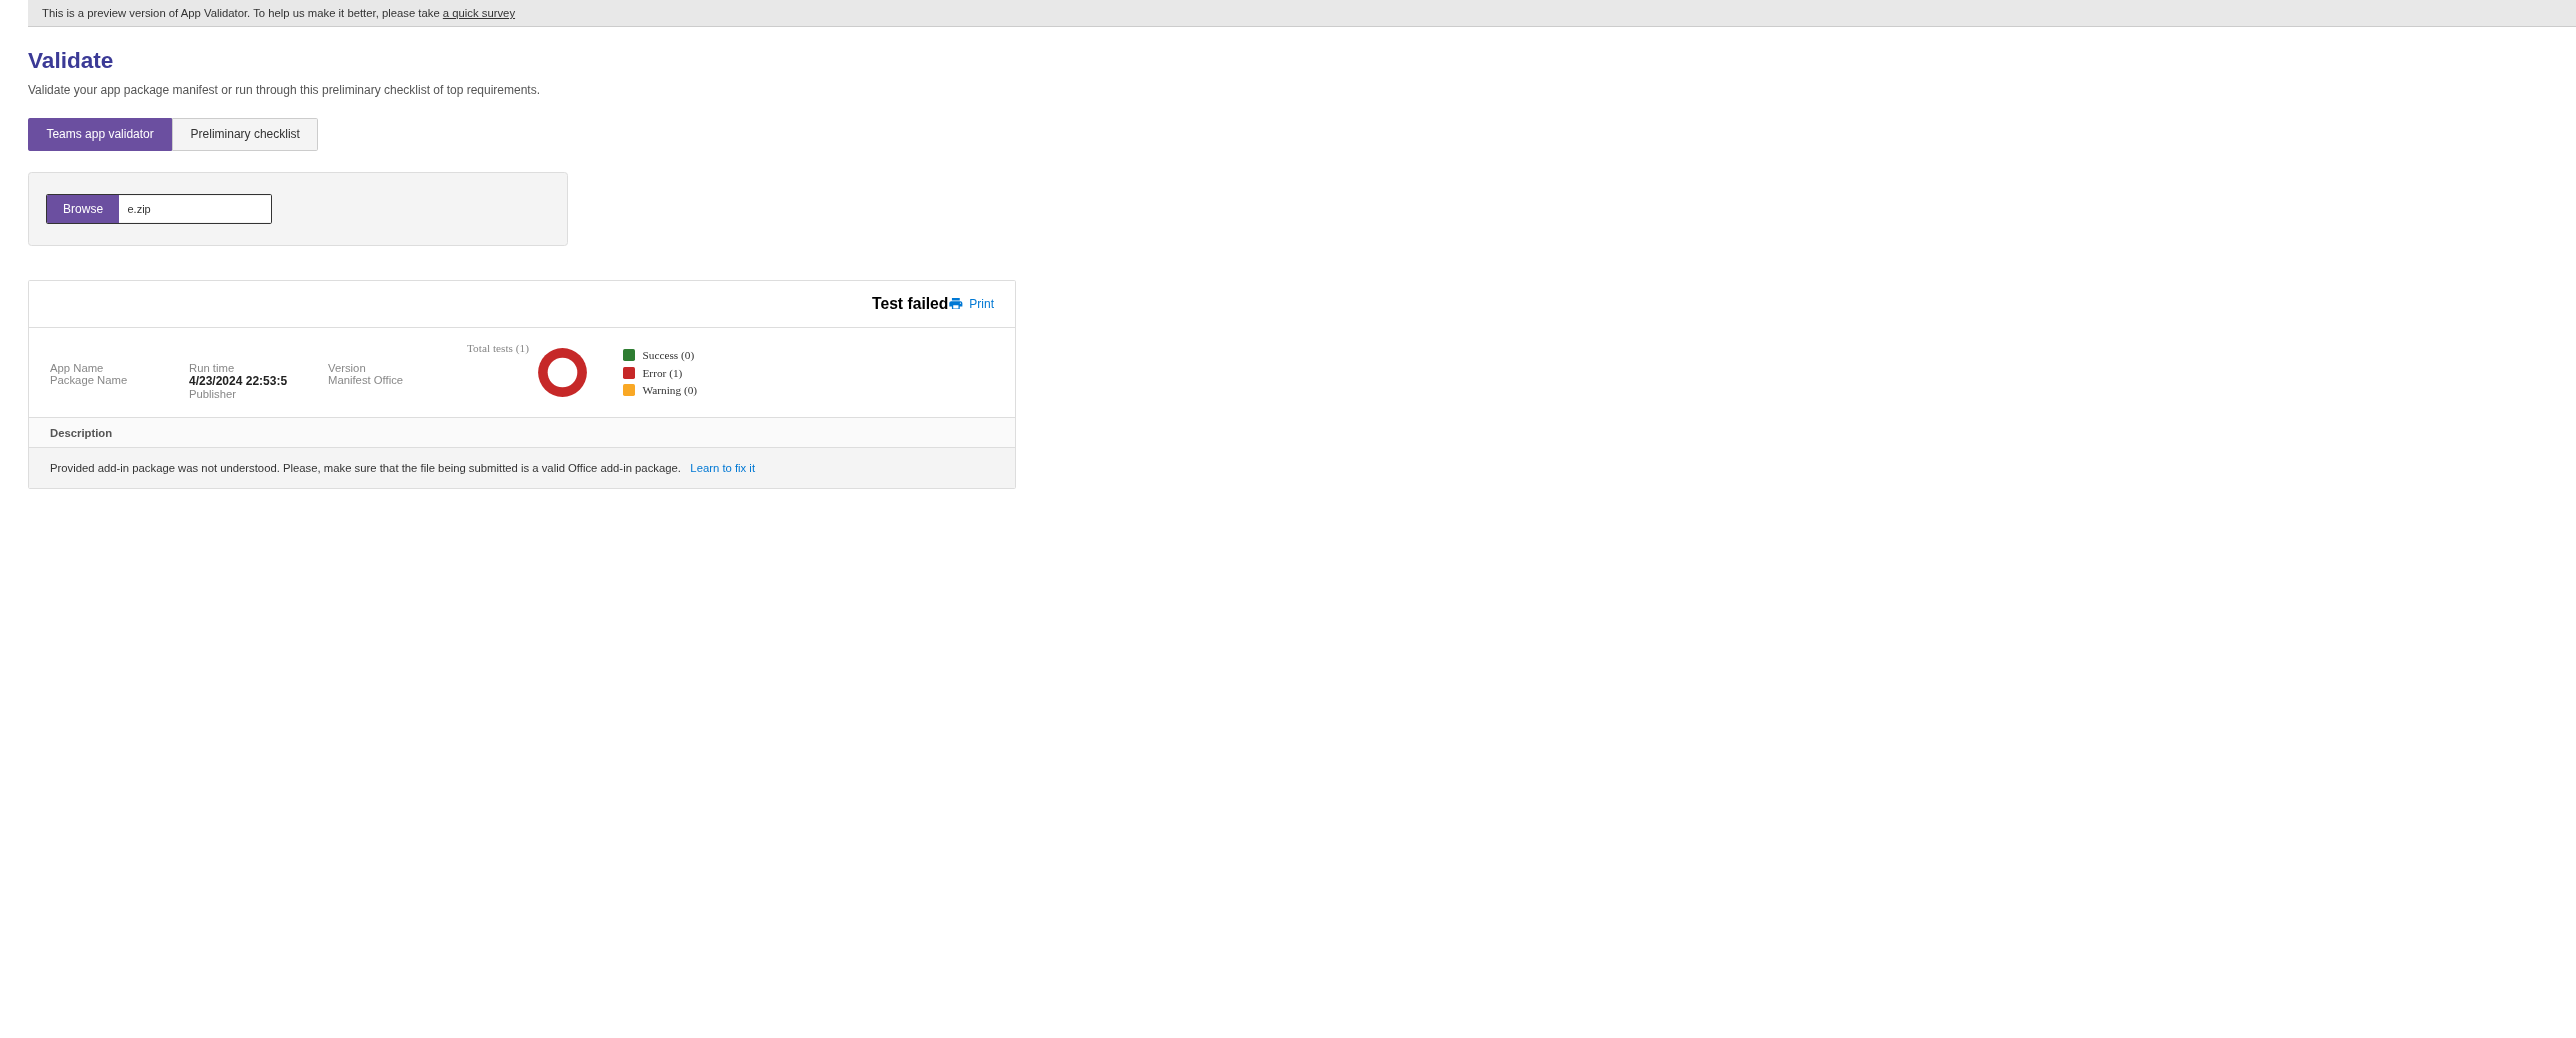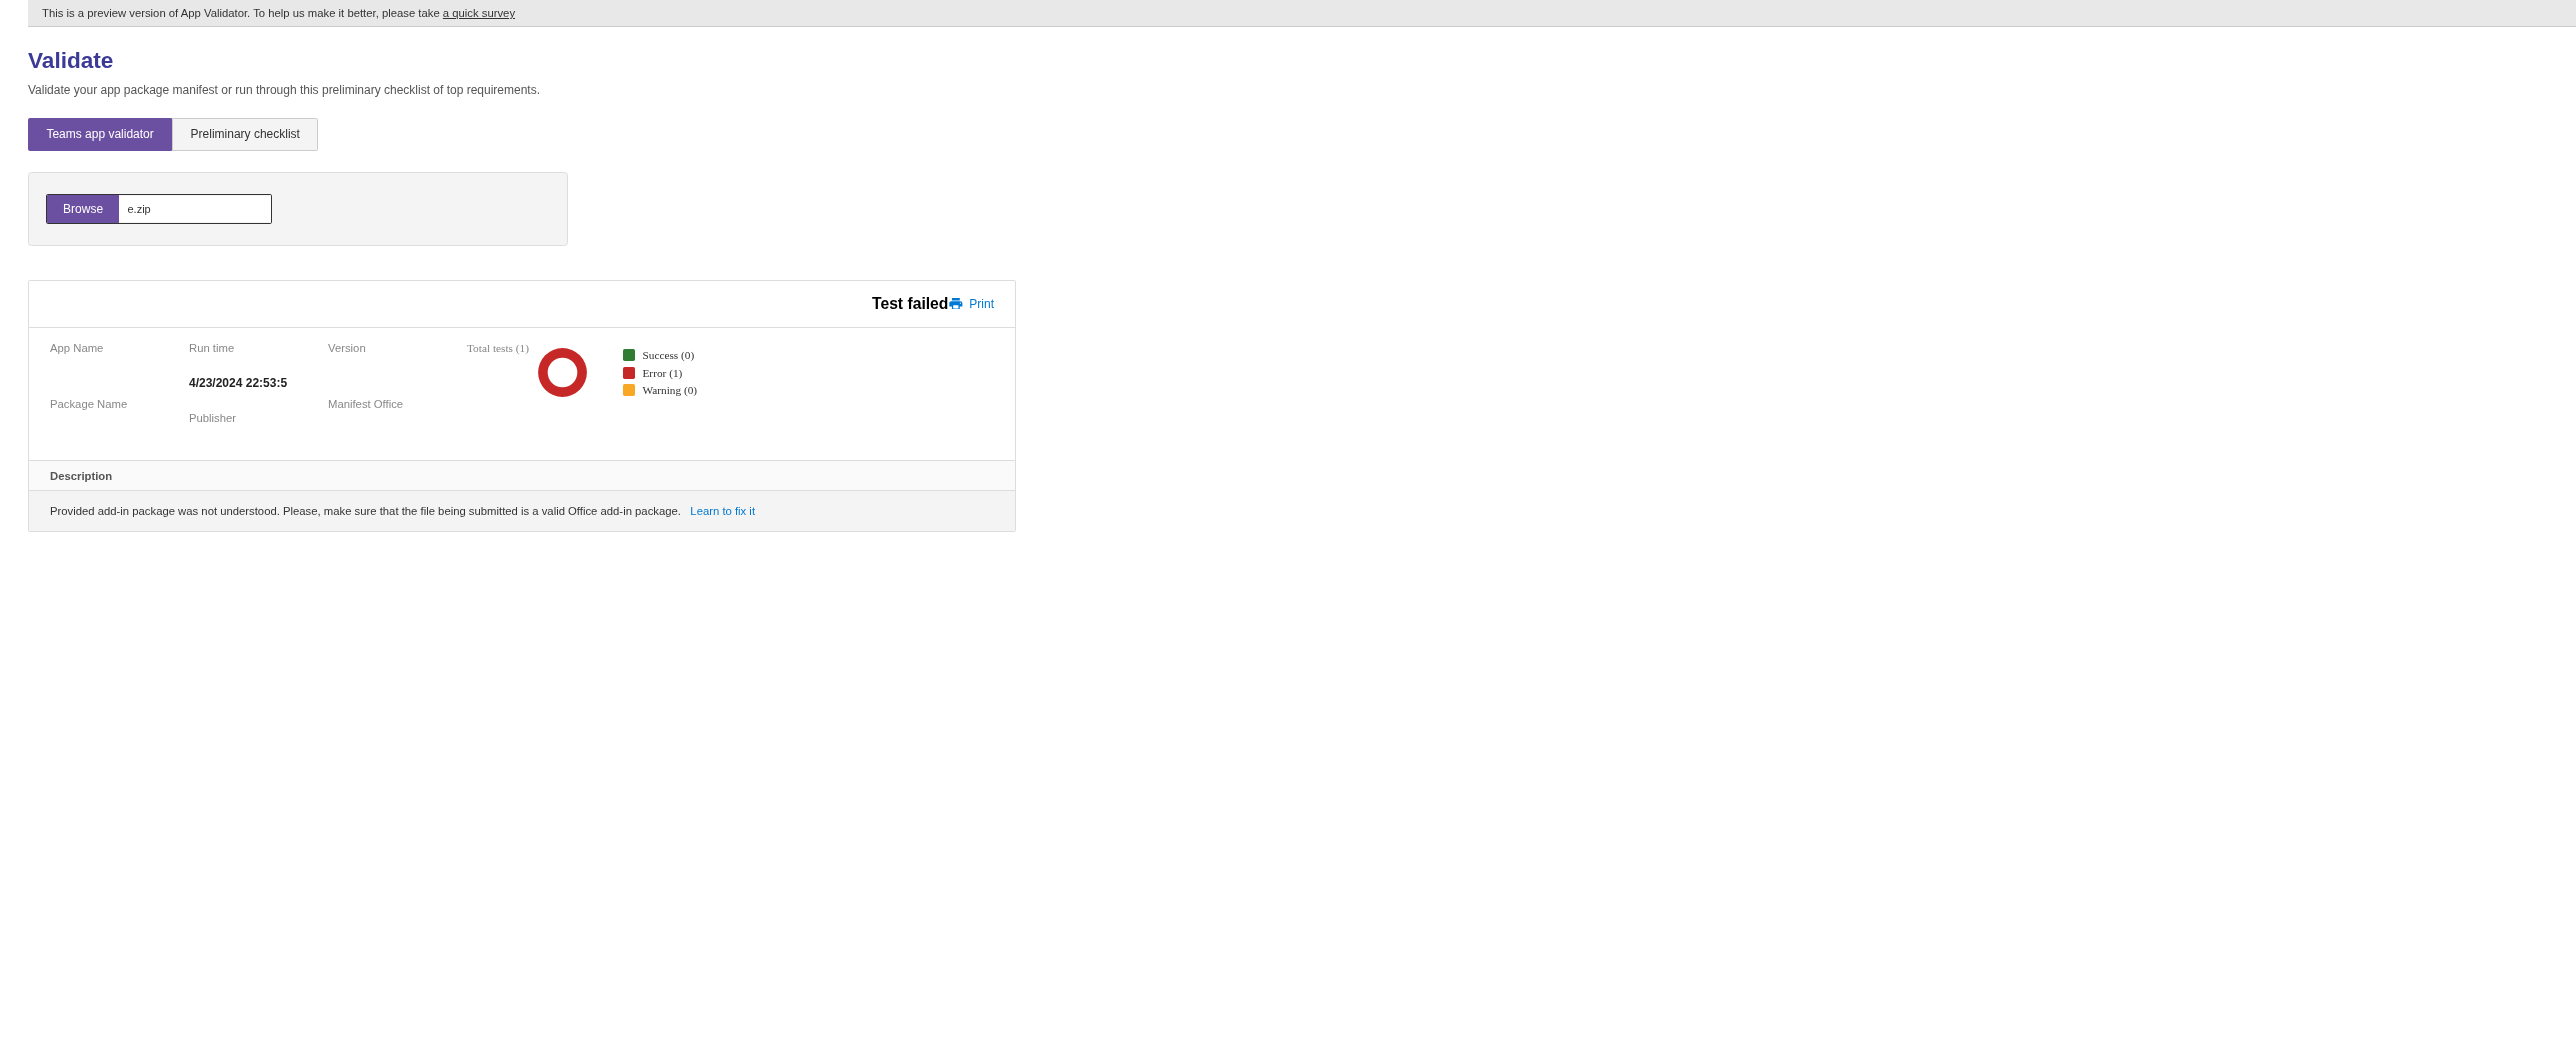--- a/index.html
+++ b/index.html
@@ -151,22 +151,23 @@
       padding: 14px 21px;
       border-bottom: 0.9px solid #ddd;
       display: flex;
       gap: 35px;
       align-items: flex-start;
     }
 
     .meta-col {
       display: flex;
       flex-direction: column;
-      gap: 22px;
+      gap: 0;
       min-width: 104px;
+      margin-top: 20px;
     }
 
     .meta-label {
       color: #888;
       font-size: 11.3px;
     }
 
     .meta-value {
       font-weight: 600;
       font-size: 12px;

